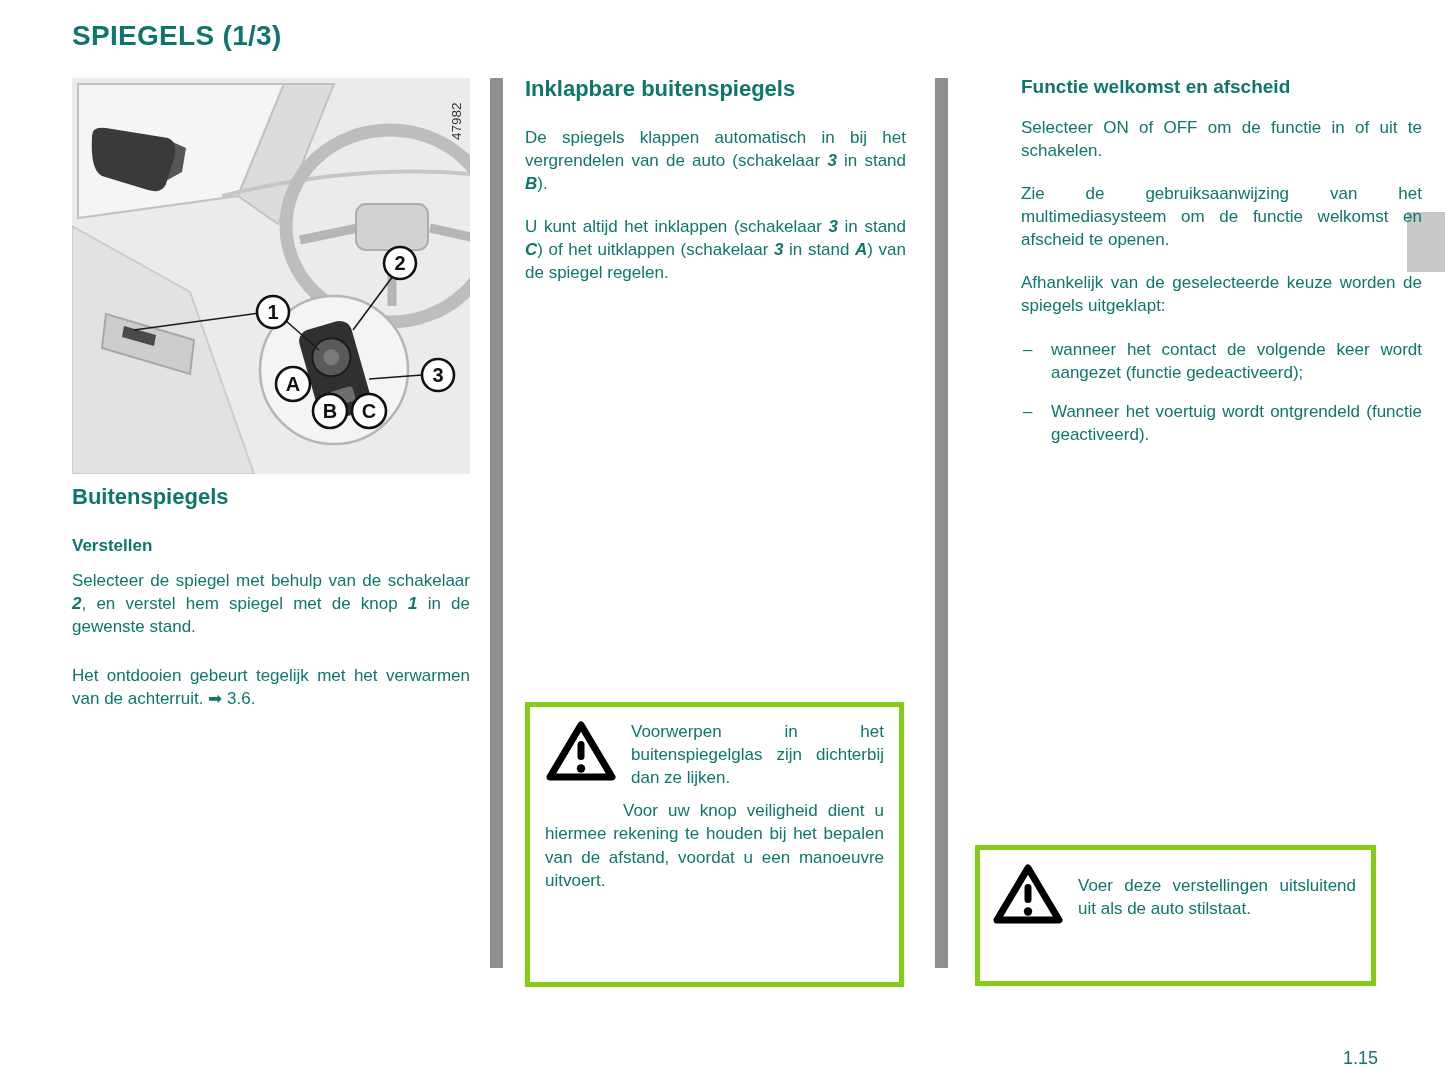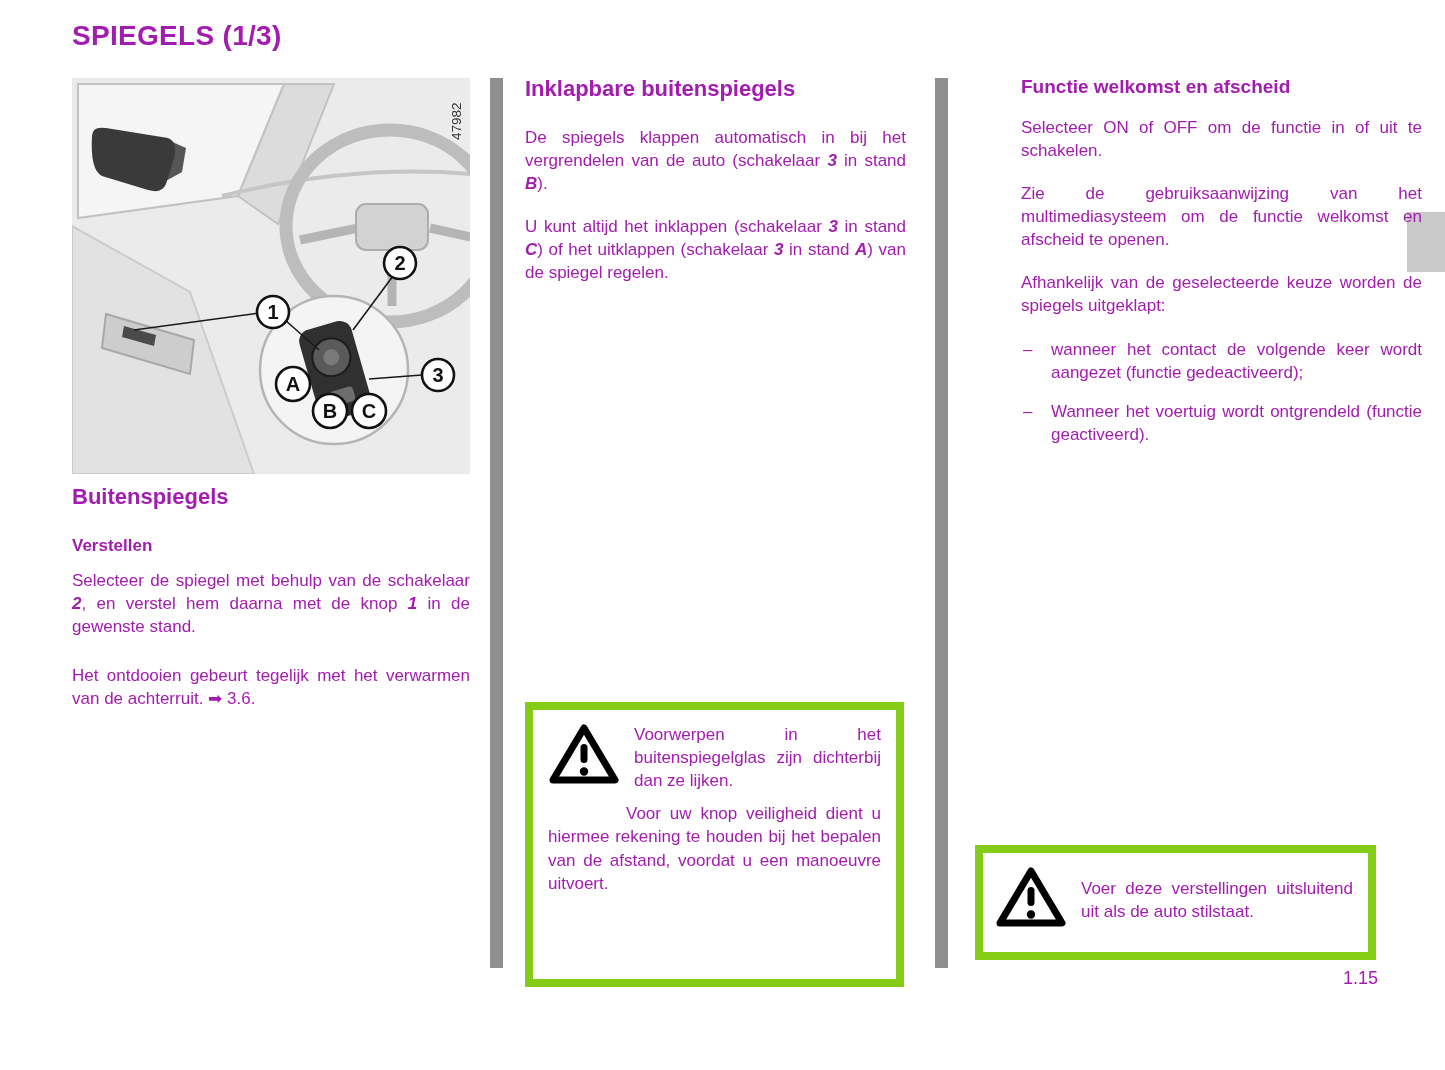--- a/index.html
+++ b/index.html
@@ -1,18 +1,18 @@
 <!DOCTYPE html>
 <html><head>
 <meta charset="utf-8">
 <style>
   html, body { margin:0; padding:0; background:#ffffff; }
   .page {
     position:relative; width:1445px; height:1070px; background:#ffffff;
-    font-family:"Liberation Sans","DejaVu Sans",sans-serif; color:#a21caf; overflow:hidden;
+    font-family:"Liberation Sans","DejaVu Sans",sans-serif; color:#0f766e; overflow:hidden;
   }
   .title {
     position:absolute; left:72px; top:20px; margin:0;
     font-size:28px; font-weight:bold; letter-spacing:.3px;
   }
   .figure { position:absolute; left:72px; top:78px; width:398px; height:396px; }
   .sep { position:absolute; top:78px; width:13px; height:890px; background:#8f8f8f; }
   .tab-marker { position:absolute; left:1407px; top:212px; width:38px; height:60px; background:#c9c9c9; }
 
   .col { position:absolute; font-size:17px; line-height:1.36; text-align:justify; }
@@ -20,30 +20,30 @@
   .col h2.h-small { font-size:19px; margin:0 0 16px; }
   .col h3 { font-size:17px; font-weight:bold; margin:0 0 12px; text-align:left; }
   .col p { margin:0 0 20px; }
   .col p.tight { margin:0; }
   .bi { font-weight:bold; font-style:italic; }
 
   .bullet { position:relative; padding-left:30px; margin:0 0 16px; }
   .bullet .dash { position:absolute; left:2px; top:0; }
 
   .warning-box {
-    position:absolute; border:8px solid #84cc16; box-sizing:border-box;
+    position:absolute; border:5px solid #84cc16; box-sizing:border-box;
     padding:13px 15px; font-size:17px; line-height:1.36; text-align:justify; background:#fff;
   }
   .warning-row { display:flex; gap:14px; }
   .warning-row.centered { align-items:center; }
   .warning-row p { margin:0; }
   .warning-icon { flex:0 0 auto; }
   .warning-box p.indented { text-indent:78px; margin:10px 0 0; }
 
-  .page-number { position:absolute; left:1298px; top:968px; width:80px; text-align:right; font-size:18px; }
+  .page-number { position:absolute; left:1298px; top:1048px; width:80px; text-align:right; font-size:18px; }
 </style>
 </head>
 <body>
 
 <div class="page">
 
   <h1 class="title">SPIEGELS (1/3)</h1>
 
   <div class="figure">
     <svg viewBox="0 0 398 396" width="398" height="396" xmlns="http://www.w3.org/2000/svg">
@@ -113,21 +113,21 @@
     </svg>
   </div>
 
   <div class="sep" style="left:490px"></div>
   <div class="sep" style="left:935px"></div>
   <div class="tab-marker"></div>
 
   <div class="col" style="left:72px; top:482px; width:398px;">
     <h2>Buitenspiegels</h2>
     <h3>Verstellen</h3>
-    <p style="margin-bottom:26px;"><span>Selecteer de spiegel met behulp van de schakelaar </span><span class="bi">2</span><span>, en verstel hem daarna met de knop </span><span class="bi">1</span><span> in de gewenste stand.</span></p>
+    <p style="margin-bottom:26px;"><span>Selecteer de spiegel met behulp van de schakelaar </span><span class="bi">2</span><span>, en verstel hem spiegel met de knop </span><span class="bi">1</span><span> in de gewenste stand.</span></p>
     <p><span>Het ontdooien gebeurt tegelijk met het verwarmen van de achterruit. </span><span>➡ 3.6.</span></p>
   </div>
 
   <div class="col" style="left:525px; top:74px; width:381px;">
     <h2>Inklapbare buitenspiegels</h2>
     <p><span>De spiegels klappen automatisch in bij het vergrendelen van de auto (schakelaar </span><span class="bi">3</span><span> in stand </span><span class="bi">B</span><span>).</span></p>
     <p class="tight"><span>U kunt altijd het inklappen (schakelaar </span><span class="bi">3</span><span> in stand </span><span class="bi">C</span><span>) of het uitklappen (schakelaar </span><span class="bi">3</span><span> in stand </span><span class="bi">A</span><span>) van de spiegel regelen.</span></p>
   </div>
 
   <div class="warning-box" style="left:525px; top:702px; width:379px; height:285px;">
@@ -152,21 +152,21 @@
     <div class="bullet">
       <span class="dash">–</span>
       <span>wanneer het contact de volgende keer wordt aangezet (functie gedeactiveerd);</span>
     </div>
     <div class="bullet">
       <span class="dash">–</span>
       <span>Wanneer het voertuig wordt ontgrendeld (functie geactiveerd).</span>
     </div>
   </div>
 
-  <div class="warning-box" style="left:975px; top:845px; width:401px; height:115px;padding-left:12px;">
+  <div class="warning-box" style="left:975px; top:845px; width:401px; height:141px;padding-left:12px;">
     <div class="warning-row centered">
       <div class="warning-icon">
         <svg width="72" height="62" viewBox="0 0 72 62" xmlns="http://www.w3.org/2000/svg">
           <path d="M36 5 L67 57 L5 57 Z" fill="#ffffff" stroke="#000000" stroke-width="7" stroke-linejoin="round"></path>
           <rect x="32.5" y="21" width="7" height="19" rx="3.5" fill="#000000"></rect>
           <circle cx="36" cy="48.5" r="4.2" fill="#000000"></circle>
         </svg>
       </div>
       <p>Voer deze verstellingen uitsluitend uit als de auto stilstaat.</p>
     </div>

